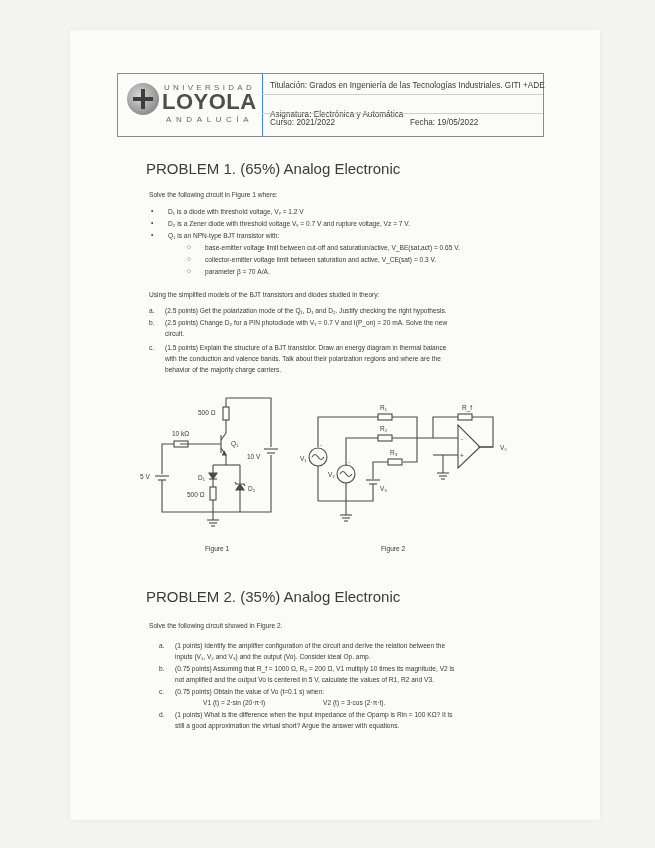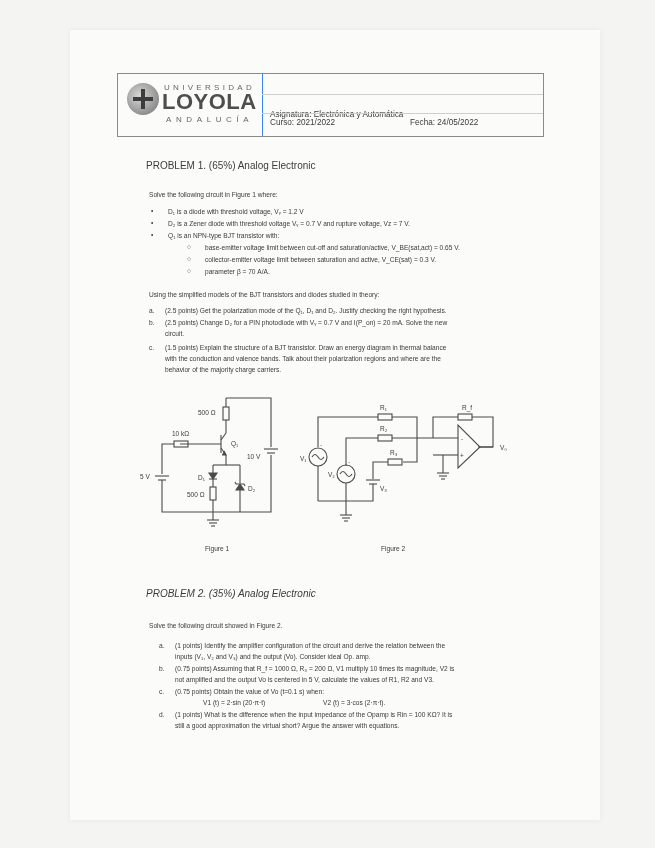--- a/index.html
+++ b/index.html
@@ -10,43 +10,44 @@
   .header { position:absolute; left:117px; top:73px; width:425px; height:62px; border:1px solid #8a8a8a; }
   .hdr-logo { position:absolute; left:0; top:0; width:144px; height:62px; border-right:1px solid #3b82f6; }
   .globe { position:absolute; left:9px; top:9px; width:32px; height:32px; border-radius:50%;
            background:radial-gradient(circle at 40% 40%, #d9d9d9 0%, #9a9a9a 60%, #6e6e6e 100%); }
   .globe:before { content:""; position:absolute; left:6px; top:14px; width:20px; height:4px; background:#3d3d3d; }
   .globe:after { content:""; position:absolute; left:14px; top:6px; width:4px; height:20px; background:#3d3d3d; }
   .uni { position:absolute; left:46px; top:9px; font-size:8px; letter-spacing:3.3px; color:#666; }
   .loyola { position:absolute; left:44px; top:17px; font-size:22px; font-weight:bold; color:#4e4e4e; letter-spacing:0.5px; line-height:22px; }
   .anda { position:absolute; left:48px; top:41px; font-size:8px; letter-spacing:4.6px; color:#666; }
   .hdr-text { position:absolute; left:152px; font-size:8.2px; color:#3a3a3a; white-space:nowrap; }
-  h2 { position:absolute; margin:0; font-weight:normal; font-size:10px; color:#3c3c3c; white-space:nowrap; }
+  h2 { position:absolute; margin:0; font-weight:normal; font-size:15px; color:#3c3c3c; white-space:nowrap; }
   .t { position:absolute; font-size:6.6px; line-height:10px; color:#3a3a3a; white-space:nowrap; }
   .bul { position:absolute; font-size:6.6px; color:#3a3a3a; }
   .lbl { font-family:"Liberation Sans", sans-serif; font-size:6.5px; fill:#3a3a3a; }
   .cap { position:absolute; font-size:6.6px; color:#3a3a3a; }
 </style>
 </head>
 <body>
 
 <div class="paper"></div>
 
 <div class="header">
   <div class="hdr-logo">
     <div class="globe"></div>
     <div class="uni">UNIVERSIDAD</div>
     <div class="loyola">LOYOLA</div>
     <div class="anda">ANDALUCÍA</div>
   </div>
+  <div class="hdr-text" style="top:7px;">Titulación: Grados en Ingeniería de las Tecnologías Industriales. GITI +ADE</div>
   <div style="position:absolute;left:144px;top:20px;width:281px;border-top:1px solid #cfcfcf;"></div>
   <div class="hdr-text" style="top:36px;">Asignatura: Electrónica y Automática</div>
   <div style="position:absolute;left:144px;top:39px;width:281px;border-top:1px solid #cfcfcf;"></div>
   <div class="hdr-text" style="top:44px;">Curso: 2021/2022</div>
-  <div class="hdr-text" style="top:44px;left:292px;">Fecha: 24/05/2022</div>
+  <div class="hdr-text" style="top:44px;left:292px;">Fecha: 19/05/2022</div>
 </div>
 
 <h2 style="left:146px;top:160px;">PROBLEM 1. (65%) Analog Electronic</h2>
 <div class="t" style="left:149px;top:190px;">Solve the following circuit in Figure 1 where:</div>
 
 <div class="bul" style="left:151px;top:207px;">•</div>
 <div class="t" style="left:168px;top:207px;">D₁ is a diode with threshold voltage, Vᵧ = 1.2 V</div>
 <div class="bul" style="left:151px;top:219px;">•</div>
 <div class="t" style="left:168px;top:219px;">D₂ is a Zener diode with threshold voltage Vᵧ = 0.7 V and rupture voltage, Vz = 7 V.</div>
 <div class="bul" style="left:151px;top:231px;">•</div>
@@ -172,21 +173,21 @@
   <text class="lbl" x="30" y="82" stroke="none">V₂</text>
   <text class="lbl" x="82" y="96" stroke="none">V₃</text>
   <text class="lbl" x="202" y="55" stroke="none">V₀</text>
   <text class="lbl" x="163" y="46" stroke="none">-</text>
   <text class="lbl" x="162" y="63" stroke="none">+</text>
   <text class="lbl" x="22" y="53" stroke="none">·</text>
   <text class="lbl" x="50" y="70" stroke="none">·</text>
 </svg>
 <div class="cap" style="left:381px;top:545px;">Figure 2</div>
 
-<h2 style="left:146px;top:588px;font-style:italic;">PROBLEM 2. (35%) Analog Electronic</h2>
+<h2 style="left:146px;top:588px;">PROBLEM 2. (35%) Analog Electronic</h2>
 <div class="t" style="left:149px;top:621px;">Solve the following circuit showed in Figure 2.</div>
 
 <div class="t" style="left:159px;top:641px;">a.</div>
 <div class="t" style="left:175px;top:641px;">(1 points) Identify the amplifier configuration of the circuit and derive the relation between the</div>
 <div class="t" style="left:175px;top:652px;">inputs (V₁, V₂ and V₃) and the output (Vo). Consider ideal Op. amp.</div>
 
 <div class="t" style="left:159px;top:664px;">b.</div>
 <div class="t" style="left:175px;top:664px;">(0.75 points) Assuming that R_f = 1000 Ω, R₃ = 200 Ω, V1 multiply 10 times its magnitude, V2 is</div>
 <div class="t" style="left:175px;top:675px;">not amplified and the output Vo is centered in 5 V, calculate the values of R1, R2 and V3.</div>
 

